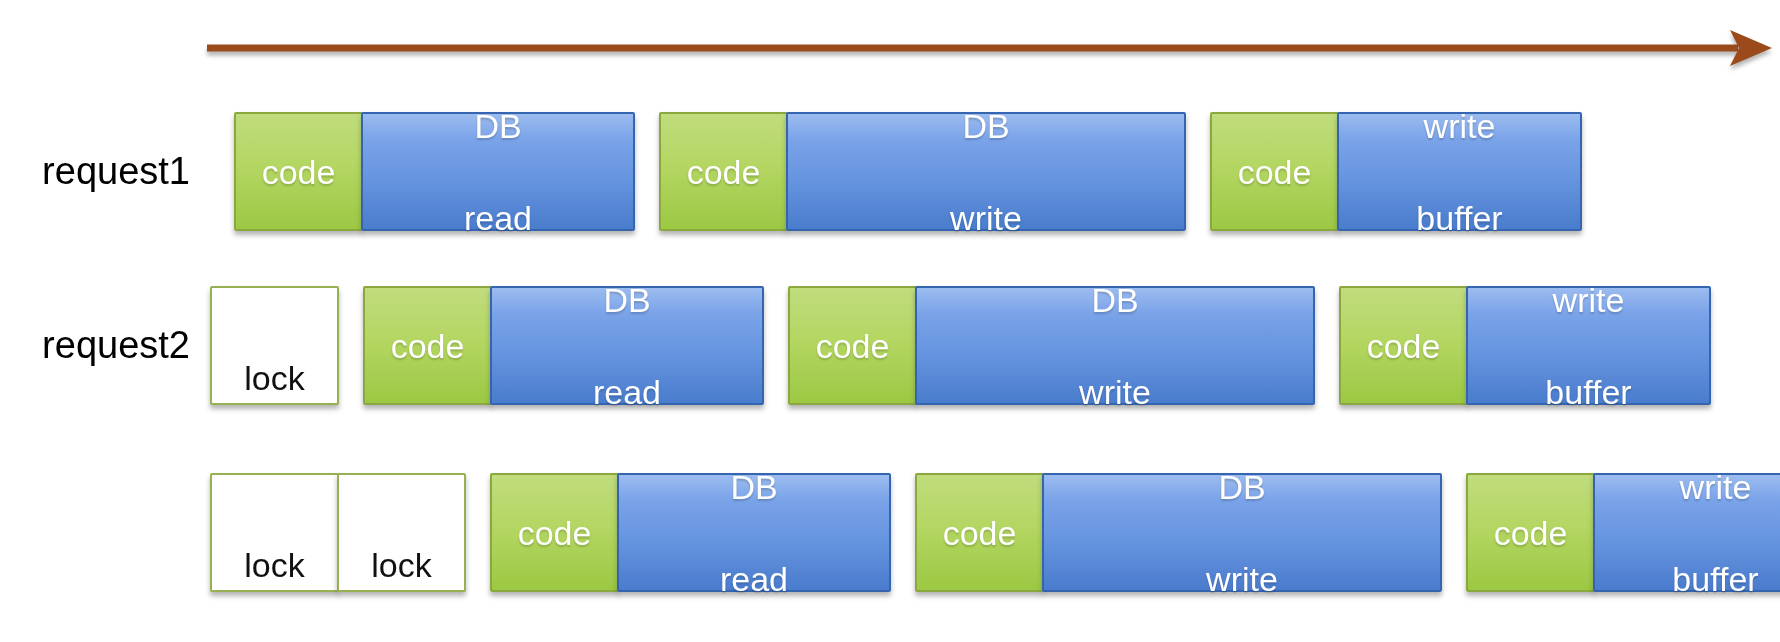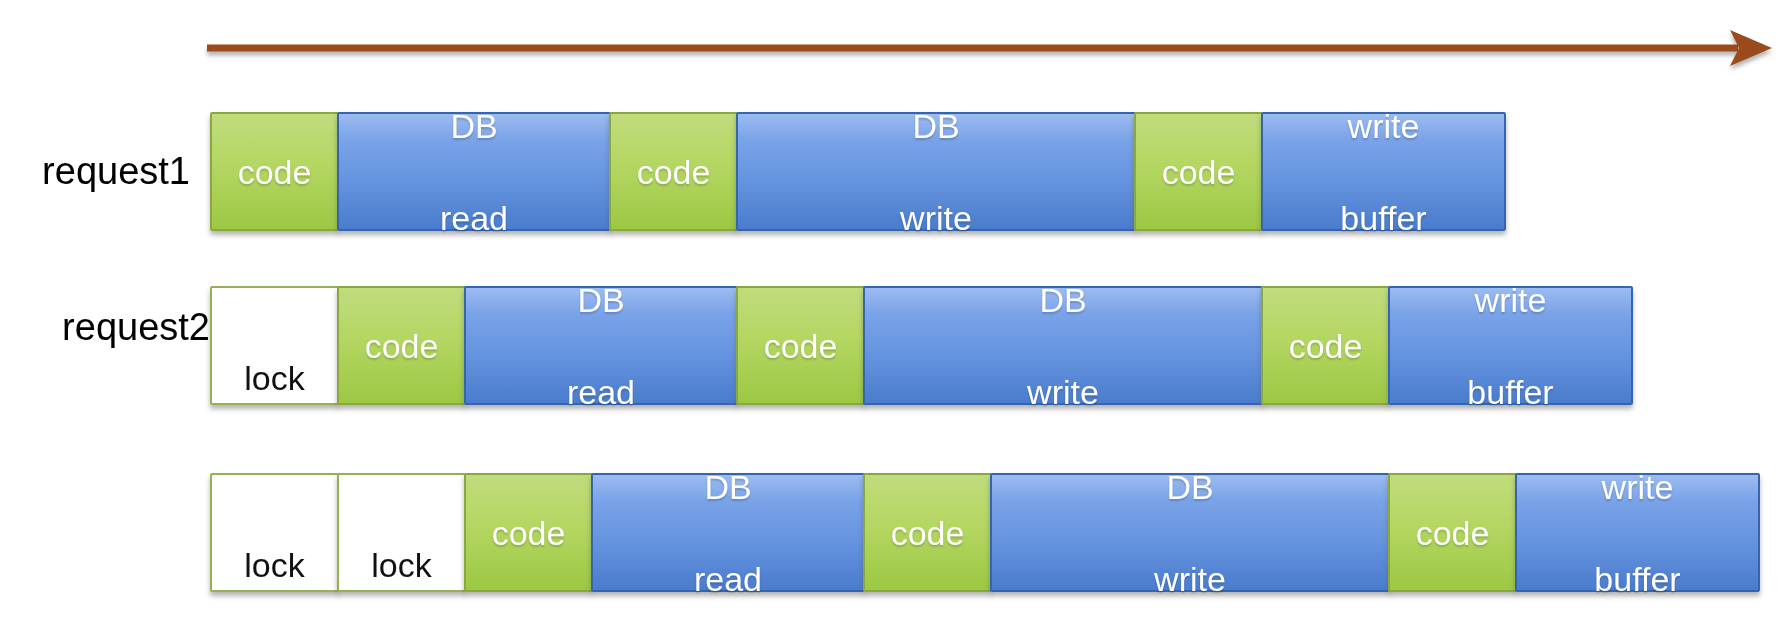--- a/index.html
+++ b/index.html
@@ -57,20 +57,21 @@
     font-size: 34px;
     line-height: 50px;
     white-space: nowrap;
   }
   .seg.green {
     background: linear-gradient(180deg,
       var(--green-top, #c0dc7d) 0%,
       var(--green-mid, #b4d662) 45%,
       var(--green-bottom, #9cc843) 100%);
     border-color: var(--green-border, #8aa83e);
+    margin-left: 24px;
   }
   .seg.green .seg-line,
   .seg.blue .seg-line {
     color: var(--box-text-light, #ffffff);
     text-shadow: 0 2px 2px rgba(0, 0, 0, 0.18);
   }
   .seg.blue {
     background: linear-gradient(180deg,
       var(--blue-top, #9cbcf0) 0%,
       var(--blue-upper, #7aa3e8) 22%,
@@ -117,21 +118,21 @@
       </div>
       <div class="seg green" style="width: 129px;">
         <div class="seg-line">code</div>
       </div>
       <div class="seg blue" style="width: 245px;">
         <div class="seg-line">write</div>
         <div class="seg-line">buffer</div>
       </div>
     </div>
 
-  <div class="row-label" style="top:268px;margin-left:20px;">request2</div>
+  <div class="row-label" style="top:286px;">request2</div>
   <div class="segments" style="top:286px;">
       <div class="seg white" style="width: 129px;">
         <div class="seg-line">lock</div>
       </div>
       <div class="seg green" style="width: 129px;">
         <div class="seg-line">code</div>
       </div>
       <div class="seg blue" style="width: 274px;">
         <div class="seg-line">DB</div>
         <div class="seg-line">read</div>

